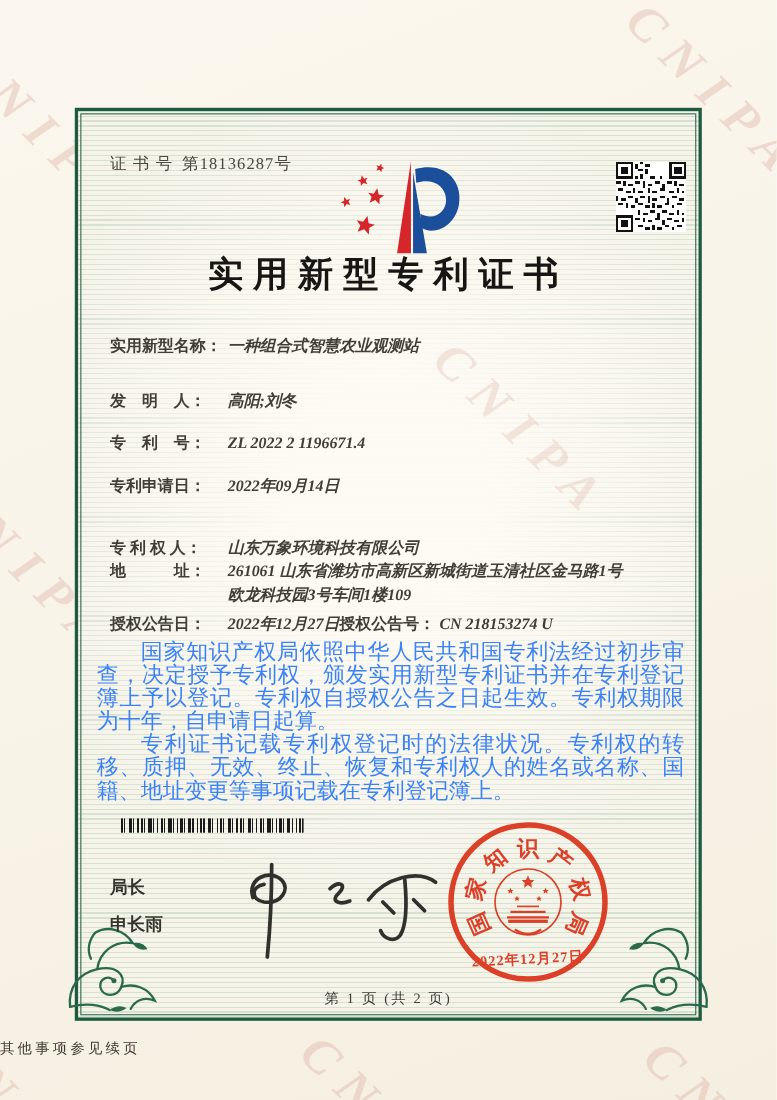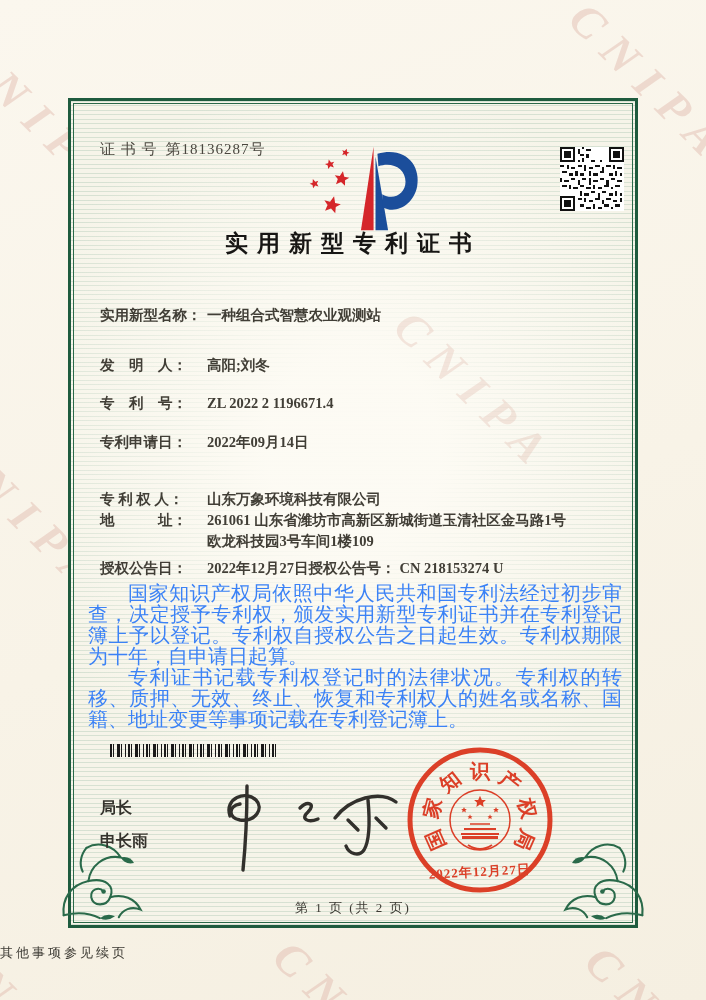--- a/index.html
+++ b/index.html
@@ -33,25 +33,25 @@
   .frame-inner{position:absolute;inset:2px;border:1px solid #2a6a4a;}
   .flourish{position:absolute;z-index:4;width:95px;height:95px;}
   .flourish.right{transform:scaleX(-1);}
   
   .content{position:absolute;inset:0;z-index:4;}
   .abs{position:absolute;}
   .cert-no{left:100px;top:140px;font-size:15px;letter-spacing:1px;color:#4a473f;}
   .cert-no .num{margin-left:8px;}
   .big-title{
     left:0;right:0;top:228px;text-align:center;
-    font-size:23px;font-weight:bold;letter-spacing:9px;color:#171614;
+    font-size:32px;font-weight:bold;letter-spacing:9px;color:#171614;
   }
   .field-row{left:100px;right:78px;display:flex;align-items:flex-start;font-size:14.5px;font-weight:600;color:#413e36;line-height:1.45;}
   .field-row .lbl{flex:0 0 auto;min-width:103px;white-space:nowrap;}
-  .field-row .val{margin-left:4px;}
+  .field-row .val{margin-left:4px;font-style:italic;}
   .grant-row{justify-content:flex-start;}
   .pair{display:flex;}
   .body-text{
     left:88px;width:534px;top:583px;
     font-size:20px;line-height:21px;color:#3b82f6;
     text-align:justify;
   }
   .body-text p{margin:0;text-indent:2em;}
   .barcode{
     left:110px;top:744px;width:166px;height:13px;

